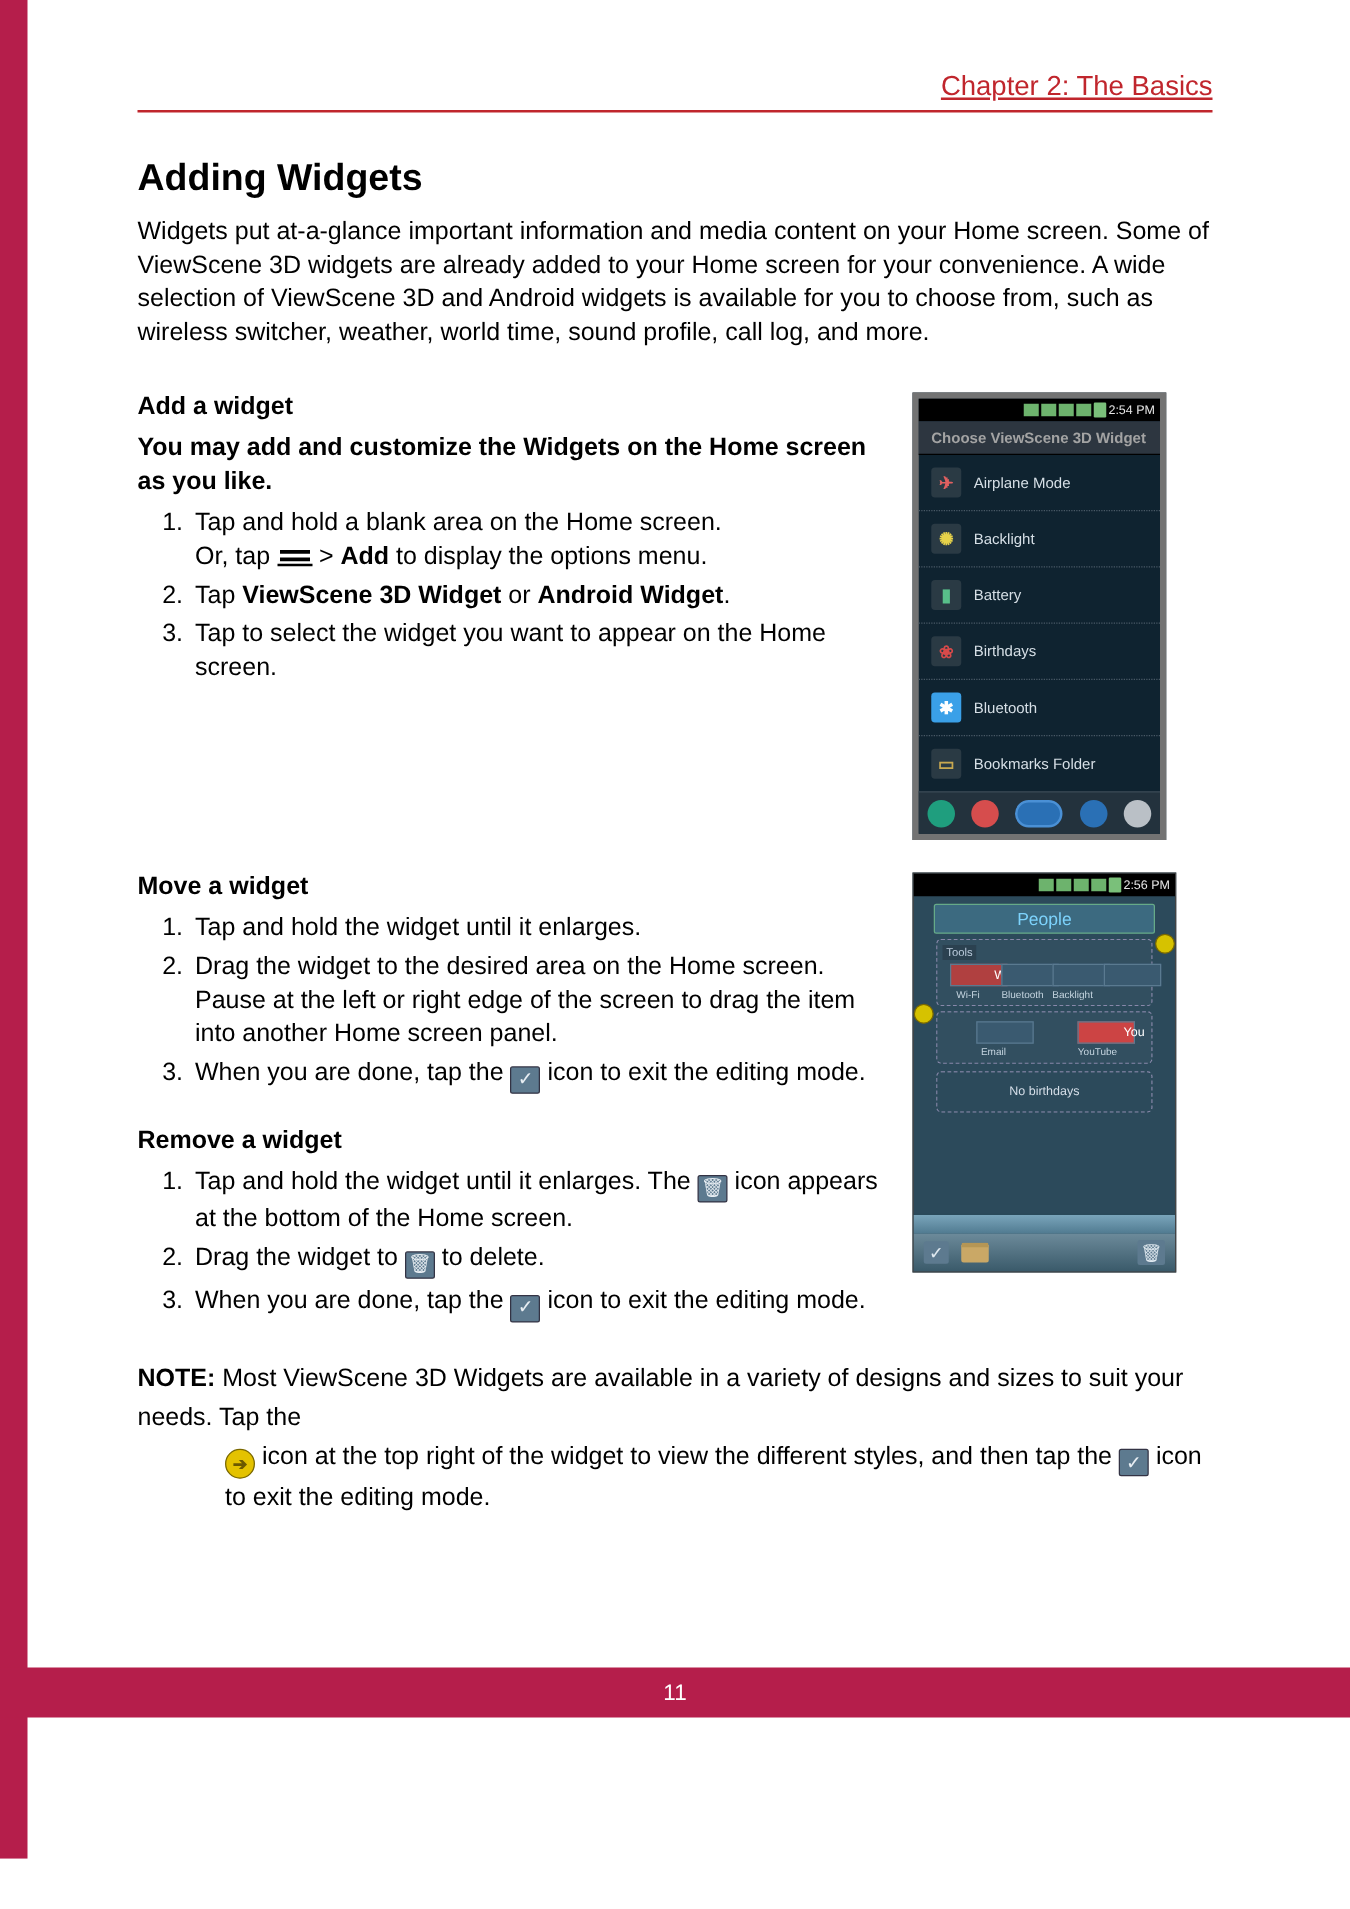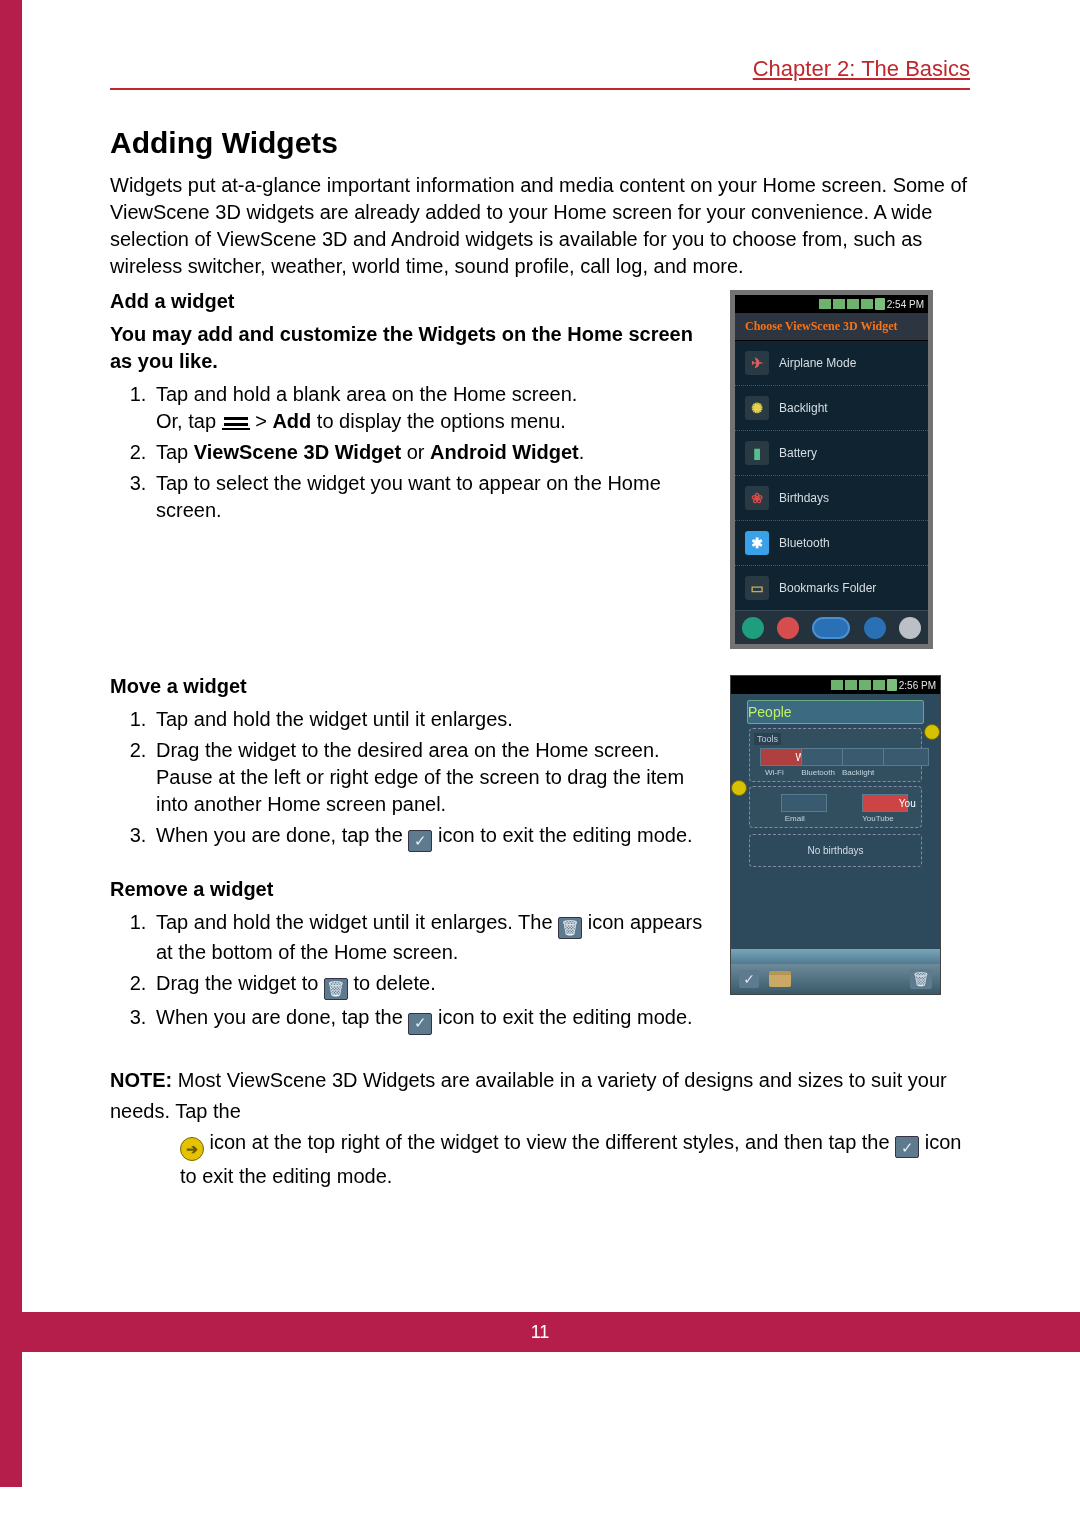--- a/index.html
+++ b/index.html
@@ -28,21 +28,21 @@
     padding-bottom: 6px;
     margin-bottom: 36px;
     text-decoration: underline;
   }
   h1 {
     font-size: 30px;
     font-weight: bold;
     margin-bottom: 12px;
   }
   p { font-size: 20px; line-height: 1.35; }
-  .intro { margin-bottom: 10px; }
+  .intro { margin-bottom: 34px; }
   .subhead {
     font-weight: bold;
     font-size: 20px;
     margin-bottom: 8px;
   }
   .subdesc { font-size: 20px; margin-bottom: 6px; font-weight: bold; }
   ol { padding-left: 42px; font-size: 20px; line-height: 1.35; }
   ol li { margin-bottom: 4px; padding-left: 4px; }
   .sub { margin-left: 0; }
   b { font-weight: bold; }
@@ -93,23 +93,22 @@
   }
   .status-bar {
     background: #000; height: 18px;
     display: flex; align-items: center; justify-content: flex-end;
     gap: 2px; padding: 0 4px;
     font-size: 10px; color: #e6e6e6;
   }
   .status-bar .ico { width: 12px; height: 10px; background: #6db36d; display:inline-block; }
   .status-bar .batt { width: 10px; height: 12px; background: #7ac07a; display:inline-block; border-radius:1px; }
   .chooser {
-    background: #2d3640; padding: 6px 10px; font-size: 12px; font-weight: bold; color: #f97316;
+    background: #2d3640; padding: 6px 10px; font-size: 12px; font-weight: bold; color: #a3a3a3;
     border-bottom: 1px solid #000;
-    font-family: Liberation Serif, serif;
   }
   .wrow {
     display: flex; align-items: center; gap: 10px;
     padding: 10px 10px;
     border-bottom: 1px dotted #4a5a66;
   }
   .wrow:last-child { border-bottom: none; }
   .wicon {
     width: 24px; height: 24px; border-radius: 3px;
     display: flex; align-items: center; justify-content: center;
@@ -130,21 +129,21 @@
   .nav-c4 { background:#2a70b5; }
   .nav-c5 { background:#bac0c6; }
 
   
   .phone2 {
     width: 211px; border: 1px solid #444; background:#2c4a5b;
     color:#fff; font-size:10px;
   }
   .p2-body { height: 254px; position: relative; padding:4px; }
   .people {
-    background:#3c6a80; color:#bef264; font-size:14px; padding:3px 0;
+    background:#3c6a80; color:#7dd3fc; text-align:center; font-size:14px; padding:3px 0;
     border: 1px solid #6a8; border-radius:2px; margin: 2px 12px 4px 12px;
   }
   .panel {
     border: 1px dashed #88a; border-radius:4px;
     padding: 4px; margin: 0 14px 4px 14px;
     background: rgba(255,255,255,0.03);
   }
   .panel-head { font-size:9px; color:#bcd; background:#2b4150; padding:1px 3px; display:inline-block; }
   .tiles-row { display:flex; justify-content:space-around; margin-top:3px; }
   .tile { width:28px; text-align:center; font-size:8px; color:#c5d5e0; }

